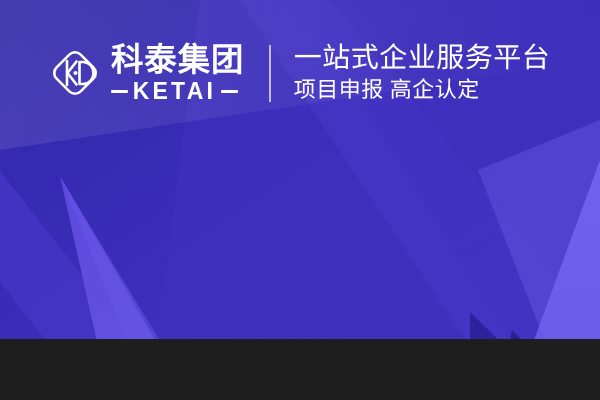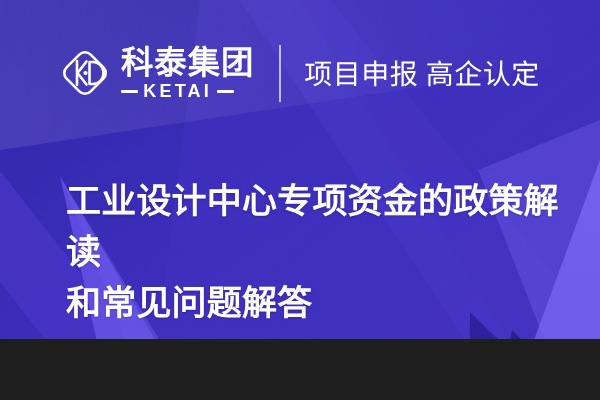--- a/index.html
+++ b/index.html
@@ -88,21 +88,21 @@
     display: block;
     height: 3px;
     background: #ffffff;
     border-radius: 1px;
   }
   .logo-en .dash-l { width: 17px; }
   .logo-en .dash-r { width: 17px; }
   .logo-en .en-text {
     font-family: "Liberation Sans", "DejaVu Sans", sans-serif;
     font-weight: 700;
-    font-size: 18px;
+    font-size: 23px;
     letter-spacing: 3.2px;
     color: #ffffff;
     white-space: nowrap;
   }
 
   .divider {
     width: 2px;
     height: 57px;
     background: rgba(255,255,255,0.66);
     flex: 0 0 auto;
@@ -121,21 +121,21 @@
     font-size: 28px;
     color: #ffffff;
     letter-spacing: 0.5px;
     line-height: 1.12;
     white-space: nowrap;
   }
 
   .tagline-sub {
     font-family: "Liberation Serif", "DejaVu Serif", serif;
     font-weight: 400;
-    font-size: 28px;
+    font-size: 22px;
     color: #ffffff;
     letter-spacing: 0.5px;
     line-height: 1.25;
     margin-top: 3px;
     white-space: nowrap;
   }
 
   
   .headline {
     position: absolute;
@@ -232,21 +232,20 @@
           <span class="dash dash-l"></span>
           <span class="en-text">KETAI</span>
           <span class="dash dash-r"></span>
         </span>
       </span>
     </div>
 
     <span class="divider"></span>
 
     <div class="tagline-block">
+      <span class="tagline-main">一站式企业服务平台</span>
       <span class="tagline-sub">项目申报 高企认定</span>
     </div>
 
   </div>
 
-  <h1 class="headline">工业设计中心专项资金的政策解读
-和常见问题解答</h1>
 
 </div>
 
 </body></html>

